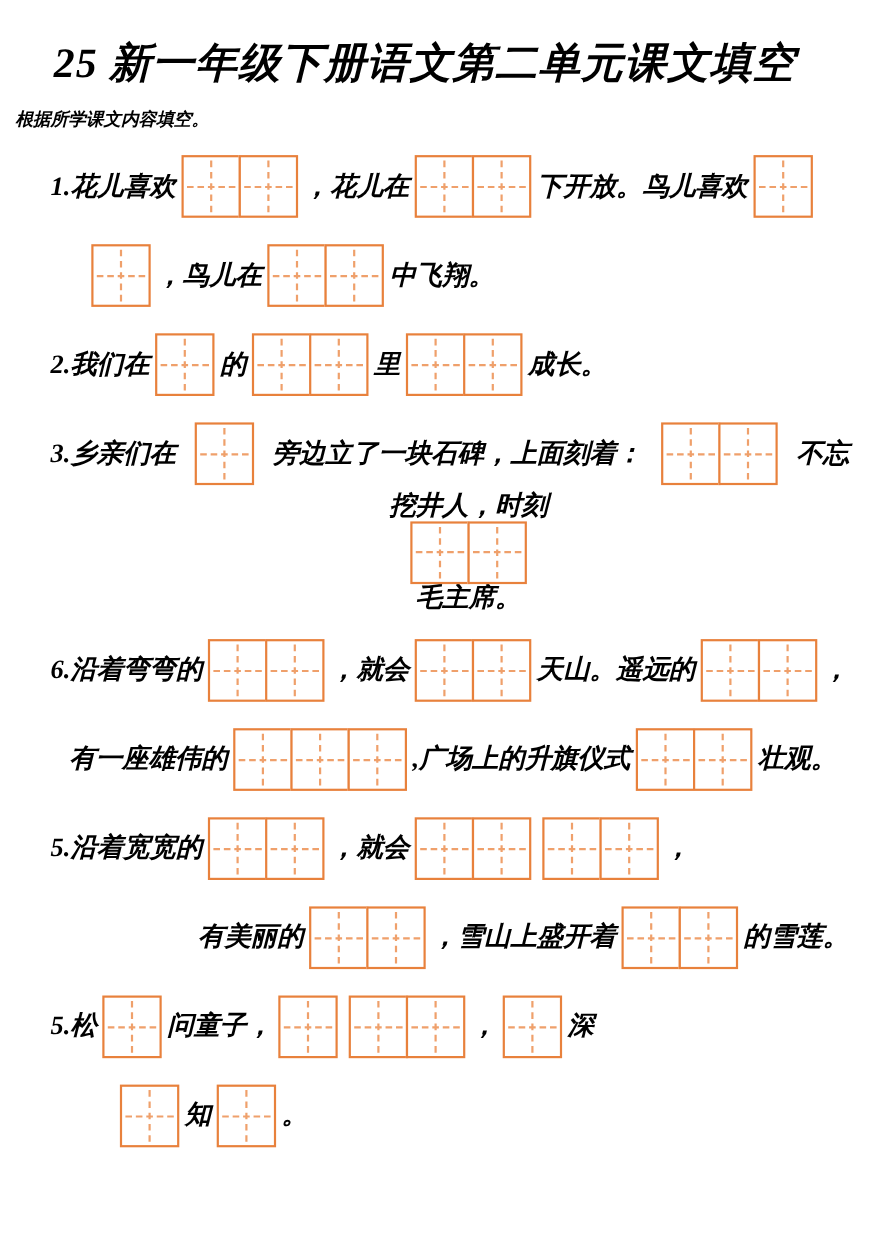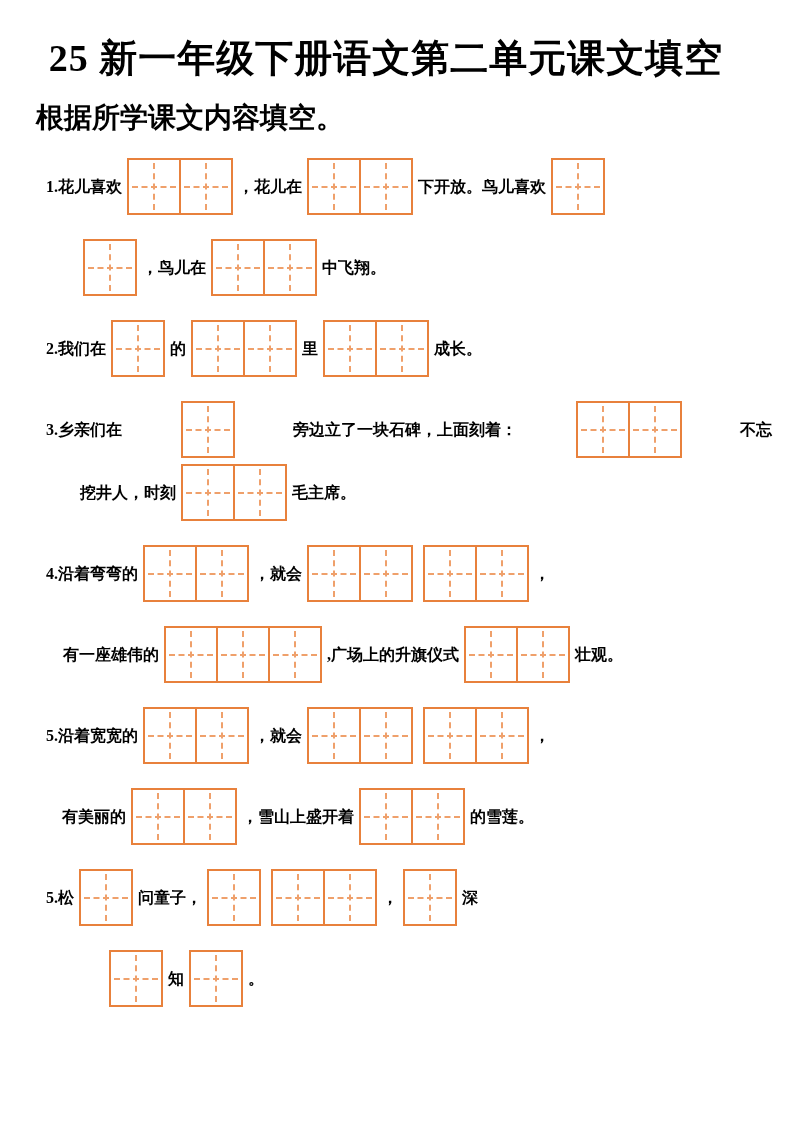--- a/index.html
+++ b/index.html
@@ -3,46 +3,46 @@
 <meta charset="utf-8">
 <style>
   * { margin:0; padding:0; box-sizing:border-box; }
   html,body { background:#ffffff; }
   body {
     width:793px; height:1122px;
     font-family:"Liberation Serif", "DejaVu Serif", serif;
     color:#000;
     overflow:hidden;
   }
-  .page { width:772px; height:1122px; padding-top:34px; }
+  .page { width:772px; height:1122px; padding-top:34px;font-style:italic; }
   .title {
     text-align:center;
     font-size:38px;
     font-weight:bold;
     letter-spacing:1px;
     line-height:1.3;
   }
   .subtitle {
-    margin:16px 0 0 36px;
-    font-size:28px;
+    margin:16px 0 0 14px;
+    font-size:16px;
     font-weight:600;
   }
   .items {
     margin-top:21px;
     padding-left:46px;
   }
   .line {
     display:flex;
     align-items:center;
     min-height:57px;
     margin-bottom:24px;
   }
   .line.tight { margin-bottom:6px;justify-content:space-between; }
   .text {
-    font-size:16px;
+    font-size:24px;
     font-weight:600;
     white-space:pre;
     line-height:1.1;
   }
   .grid-group {
     display:inline-flex;
     margin:0 5px;
     flex:0 0 auto;
   }
   .cell {
@@ -123,39 +123,40 @@
         <span class="grid-group">
           <span class="cell"></span>
         </span>
         <span class="text">旁边立了一块石碑，上面刻着：</span>
         <span class="grid-group">
           <span class="cell"></span>
           <span class="cell"></span>
         </span>
         <span class="text">不忘</span>
       </div>
-      <div class="line" style="padding-left: 34px;">
+      <div class="line" style="padding-left: 34px; flex-direction: column;">
         <span class="text">挖井人，时刻</span>
         <span class="grid-group">
           <span class="cell"></span>
           <span class="cell"></span>
         </span>
         <span class="text">毛主席。</span>
       </div>
       <div class="line">
-        <span class="text">4.沿着弯弯的</span>
+        <span class="text">6.沿着弯弯的</span>
         <span class="grid-group">
           <span class="cell"></span>
           <span class="cell"></span>
         </span>
         <span class="text">，就会</span>
         <span class="grid-group">
           <span class="cell"></span>
           <span class="cell"></span>
         </span>
+        <span class="text">天山。遥远的</span>
         <span class="grid-group">
           <span class="cell"></span>
           <span class="cell"></span>
         </span>
         <span class="text">，</span>
       </div>
       <div class="line" style="padding-left: 17px;">
         <span class="text">有一座雄伟的</span>
         <span class="grid-group">
           <span class="cell"></span>
@@ -179,21 +180,21 @@
         <span class="grid-group">
           <span class="cell"></span>
           <span class="cell"></span>
         </span>
         <span class="grid-group">
           <span class="cell"></span>
           <span class="cell"></span>
         </span>
         <span class="text">，</span>
       </div>
-      <div class="line" style="padding-left: 16px;">
+      <div class="line" style="padding-left: 16px; justify-content: flex-end;">
         <span class="text">有美丽的</span>
         <span class="grid-group">
           <span class="cell"></span>
           <span class="cell"></span>
         </span>
         <span class="text">，雪山上盛开着</span>
         <span class="grid-group">
           <span class="cell"></span>
           <span class="cell"></span>
         </span>

